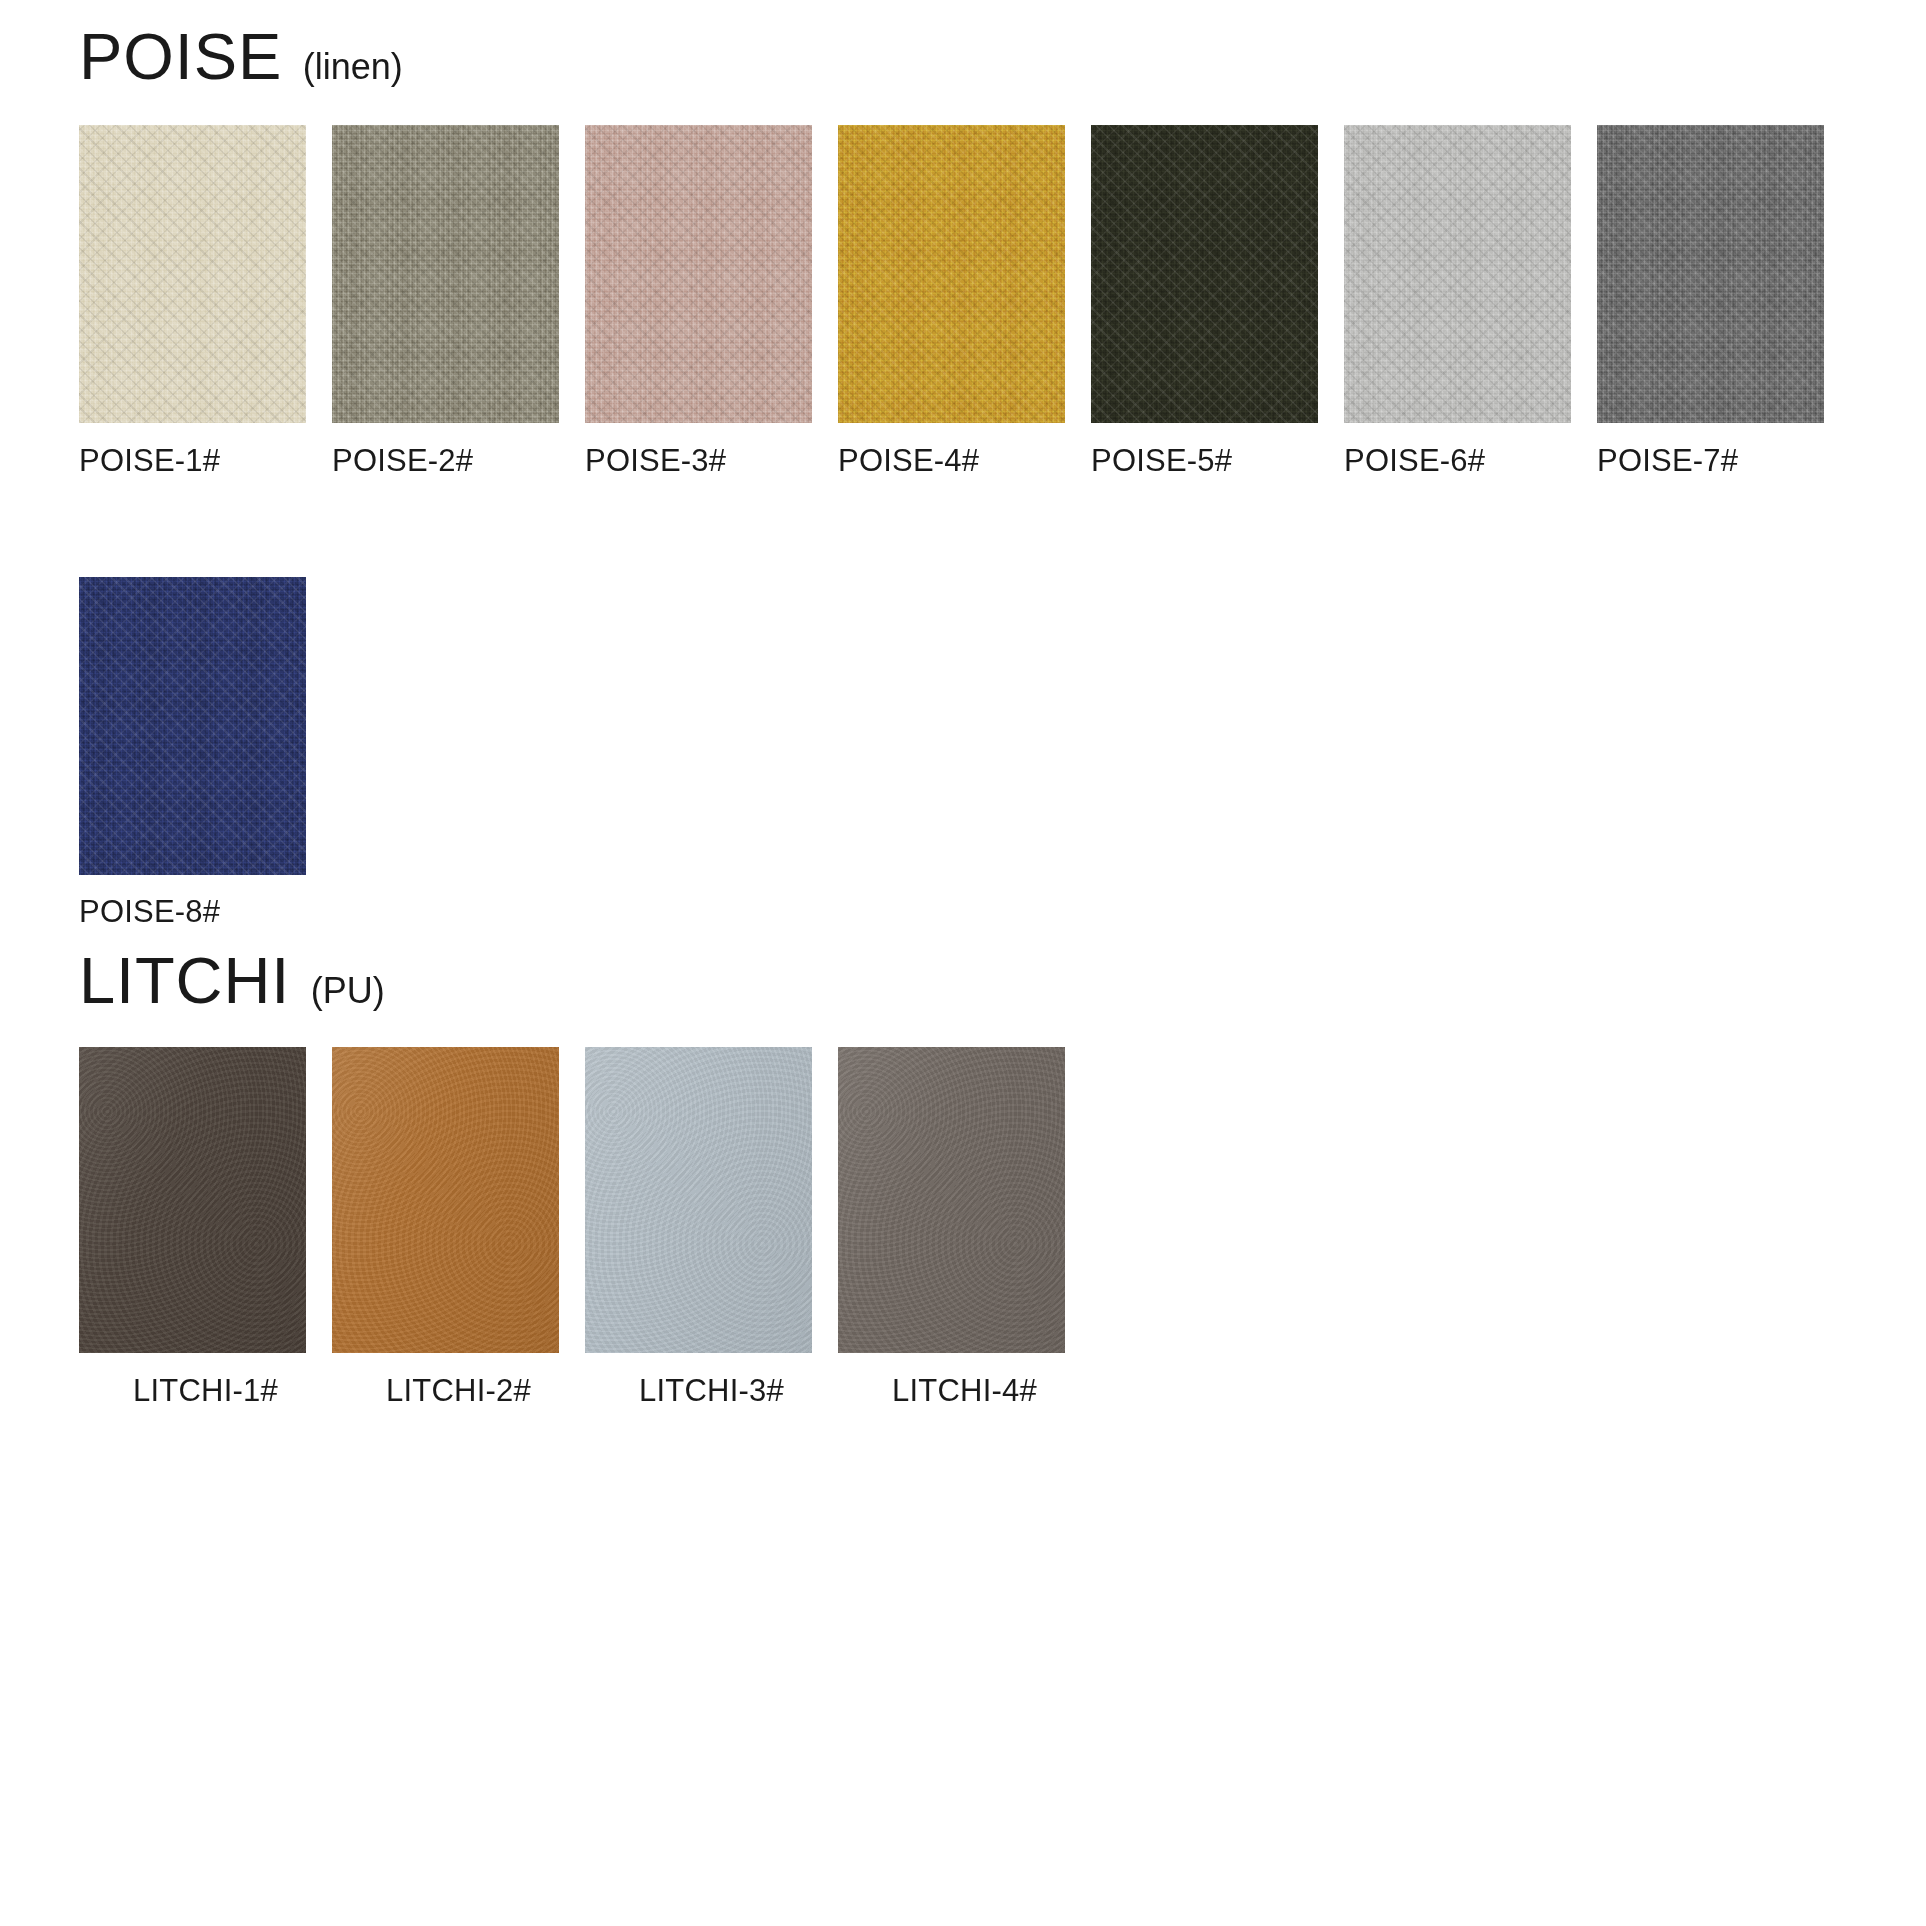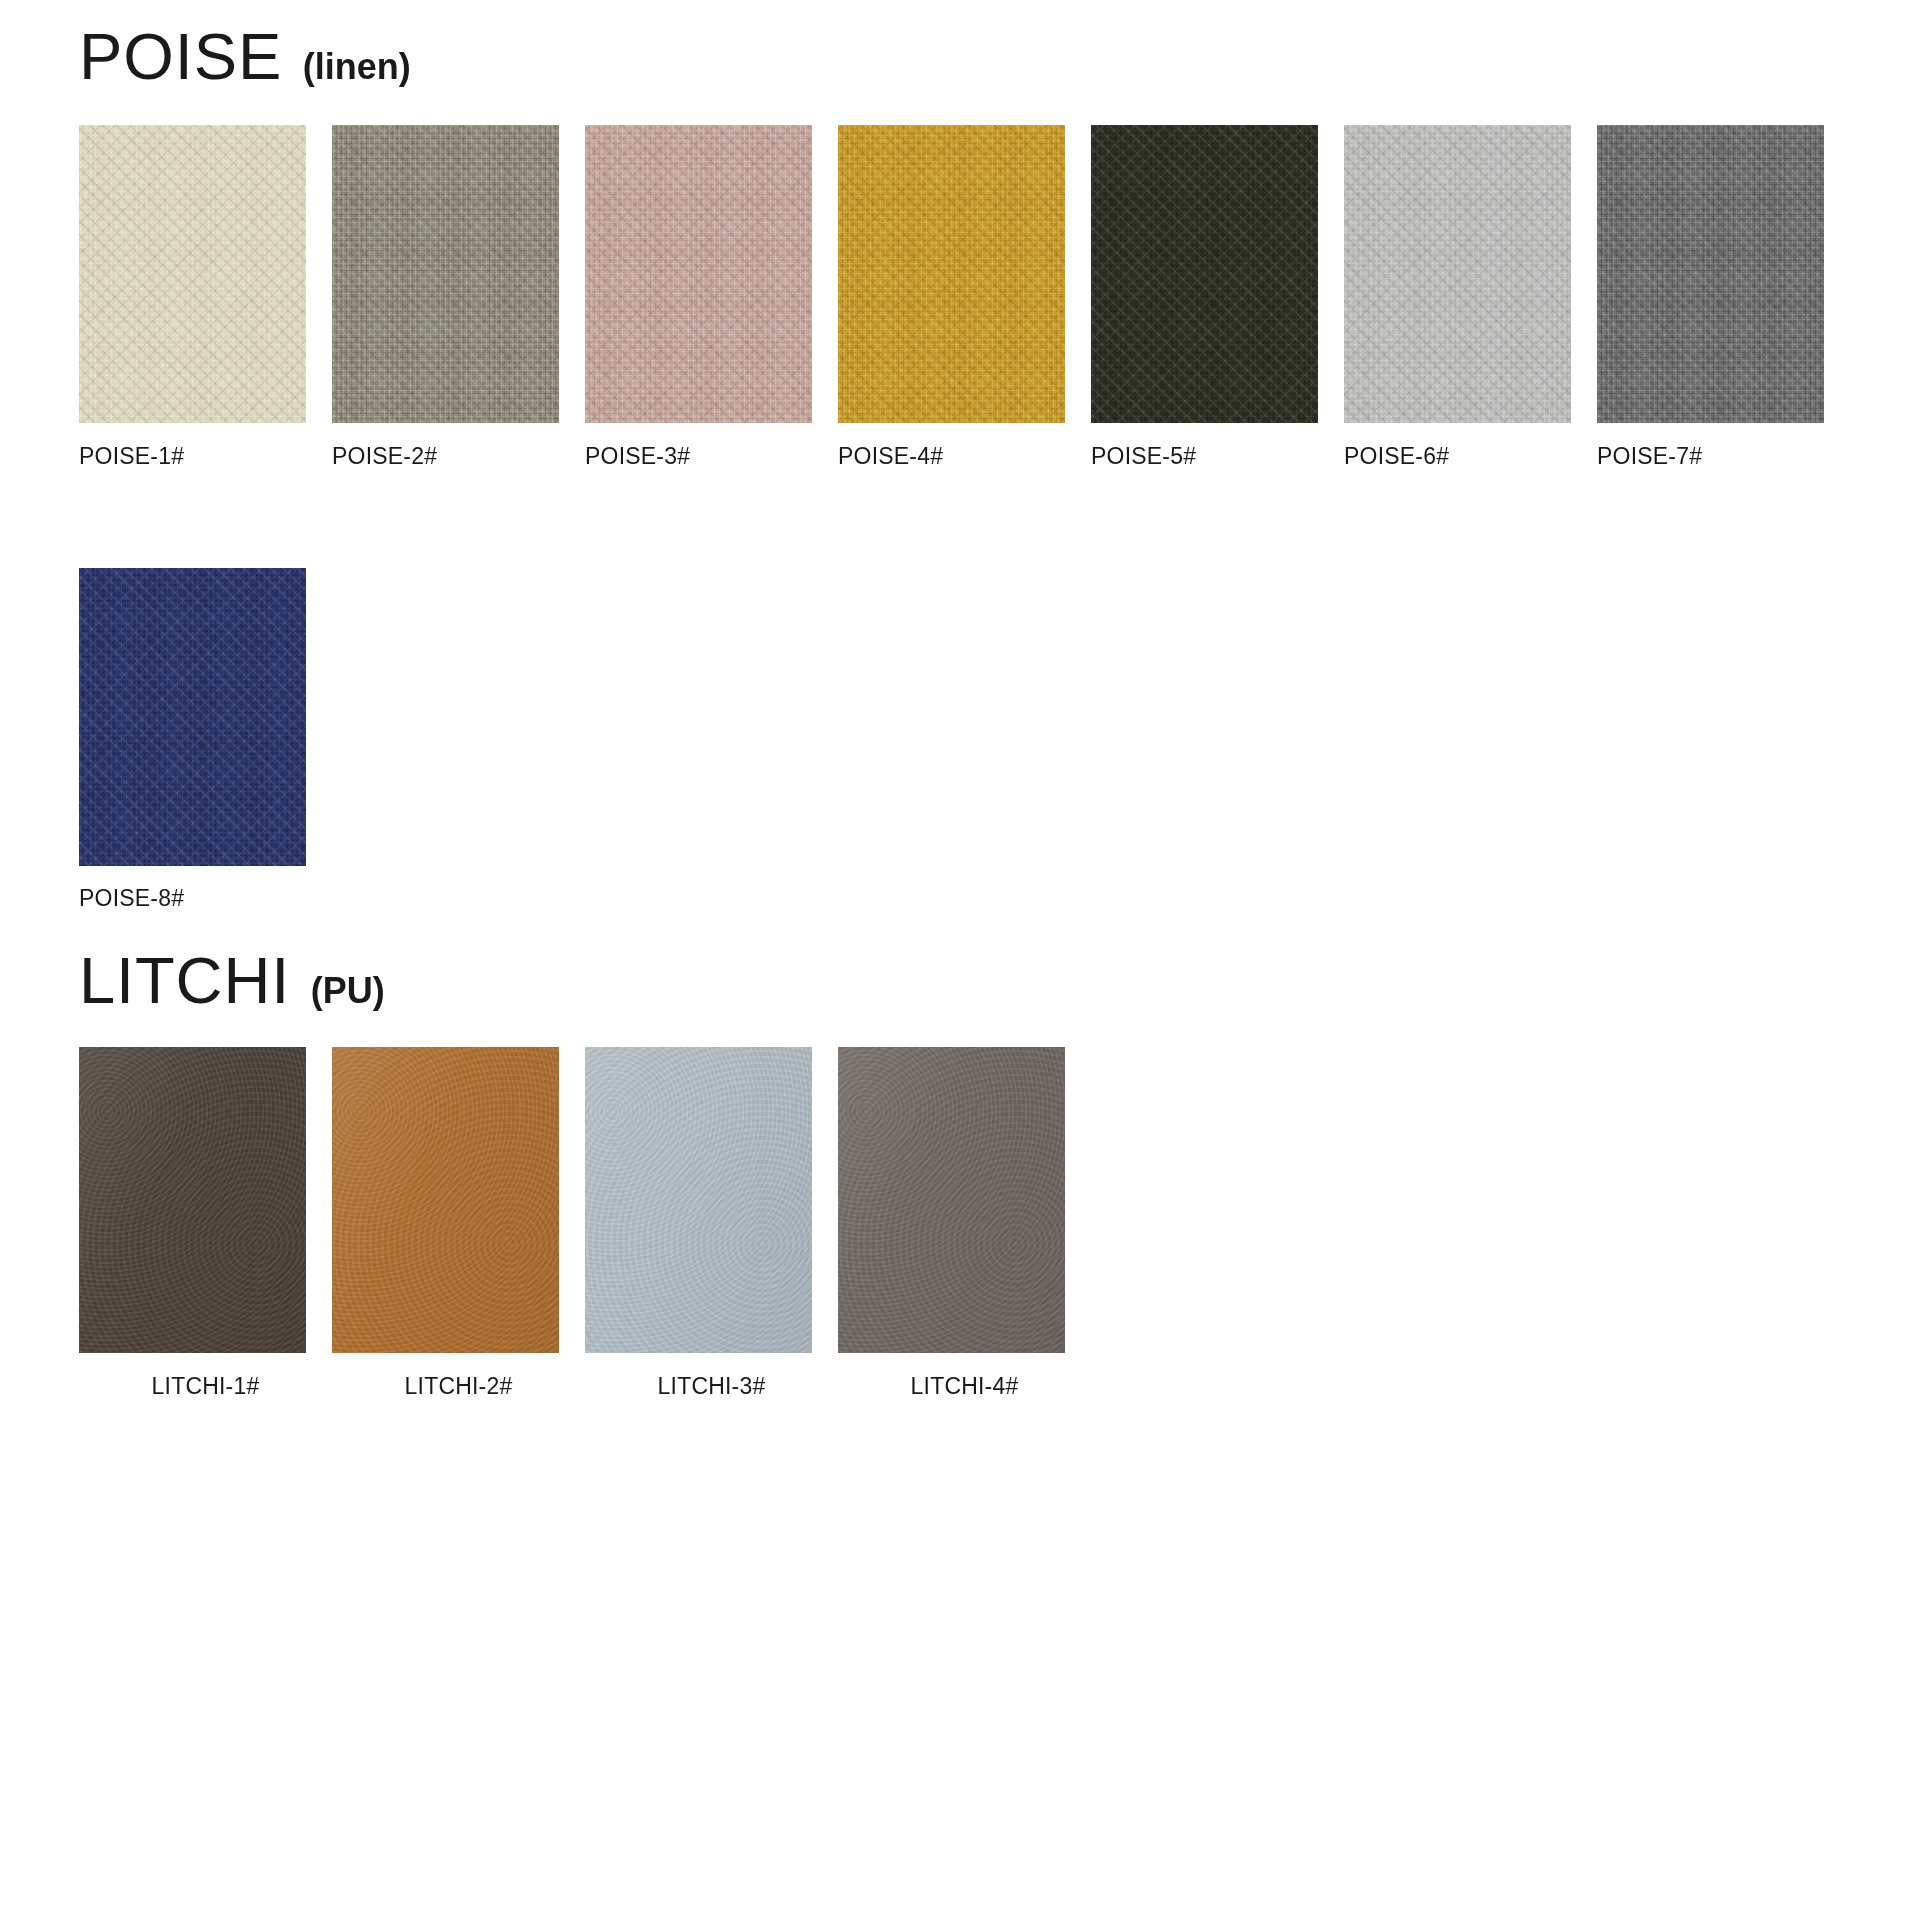--- a/index.html
+++ b/index.html
@@ -40,21 +40,21 @@
   .section-title {
     font-size: 65px;
     font-weight: 400;
     letter-spacing: 0.9px;
     line-height: 0.95;
     color: #1a1a1a;
     font-family: "Liberation Sans", sans-serif;
   }
   .section-subtitle {
     font-size: 36px;
-    font-weight: 700;
+    font-weight: 400;
     color: #1a1a1a;
     margin-left: 20.5px;
     letter-spacing: 0px;
     line-height: 1;
   }
 
   
   .swatch-row {
     position: relative;
     padding-left: 79px;
@@ -70,21 +70,21 @@
     height: 298px;
     position: relative;
     overflow: hidden;
     background-color: #cccccc;
   }
   .swatch-chip.pu {
     height: 306px;
   }
   .swatch-label {
     margin-top: 19.7px;
-    font-size: 23px;
+    font-size: 31px;
     font-weight: 400;
     letter-spacing: 0.2px;
     color: #1a1a1a;
     white-space: nowrap;
   }
 
   
   .tex-linen::before,
   .tex-linen::after {
     content: "";

